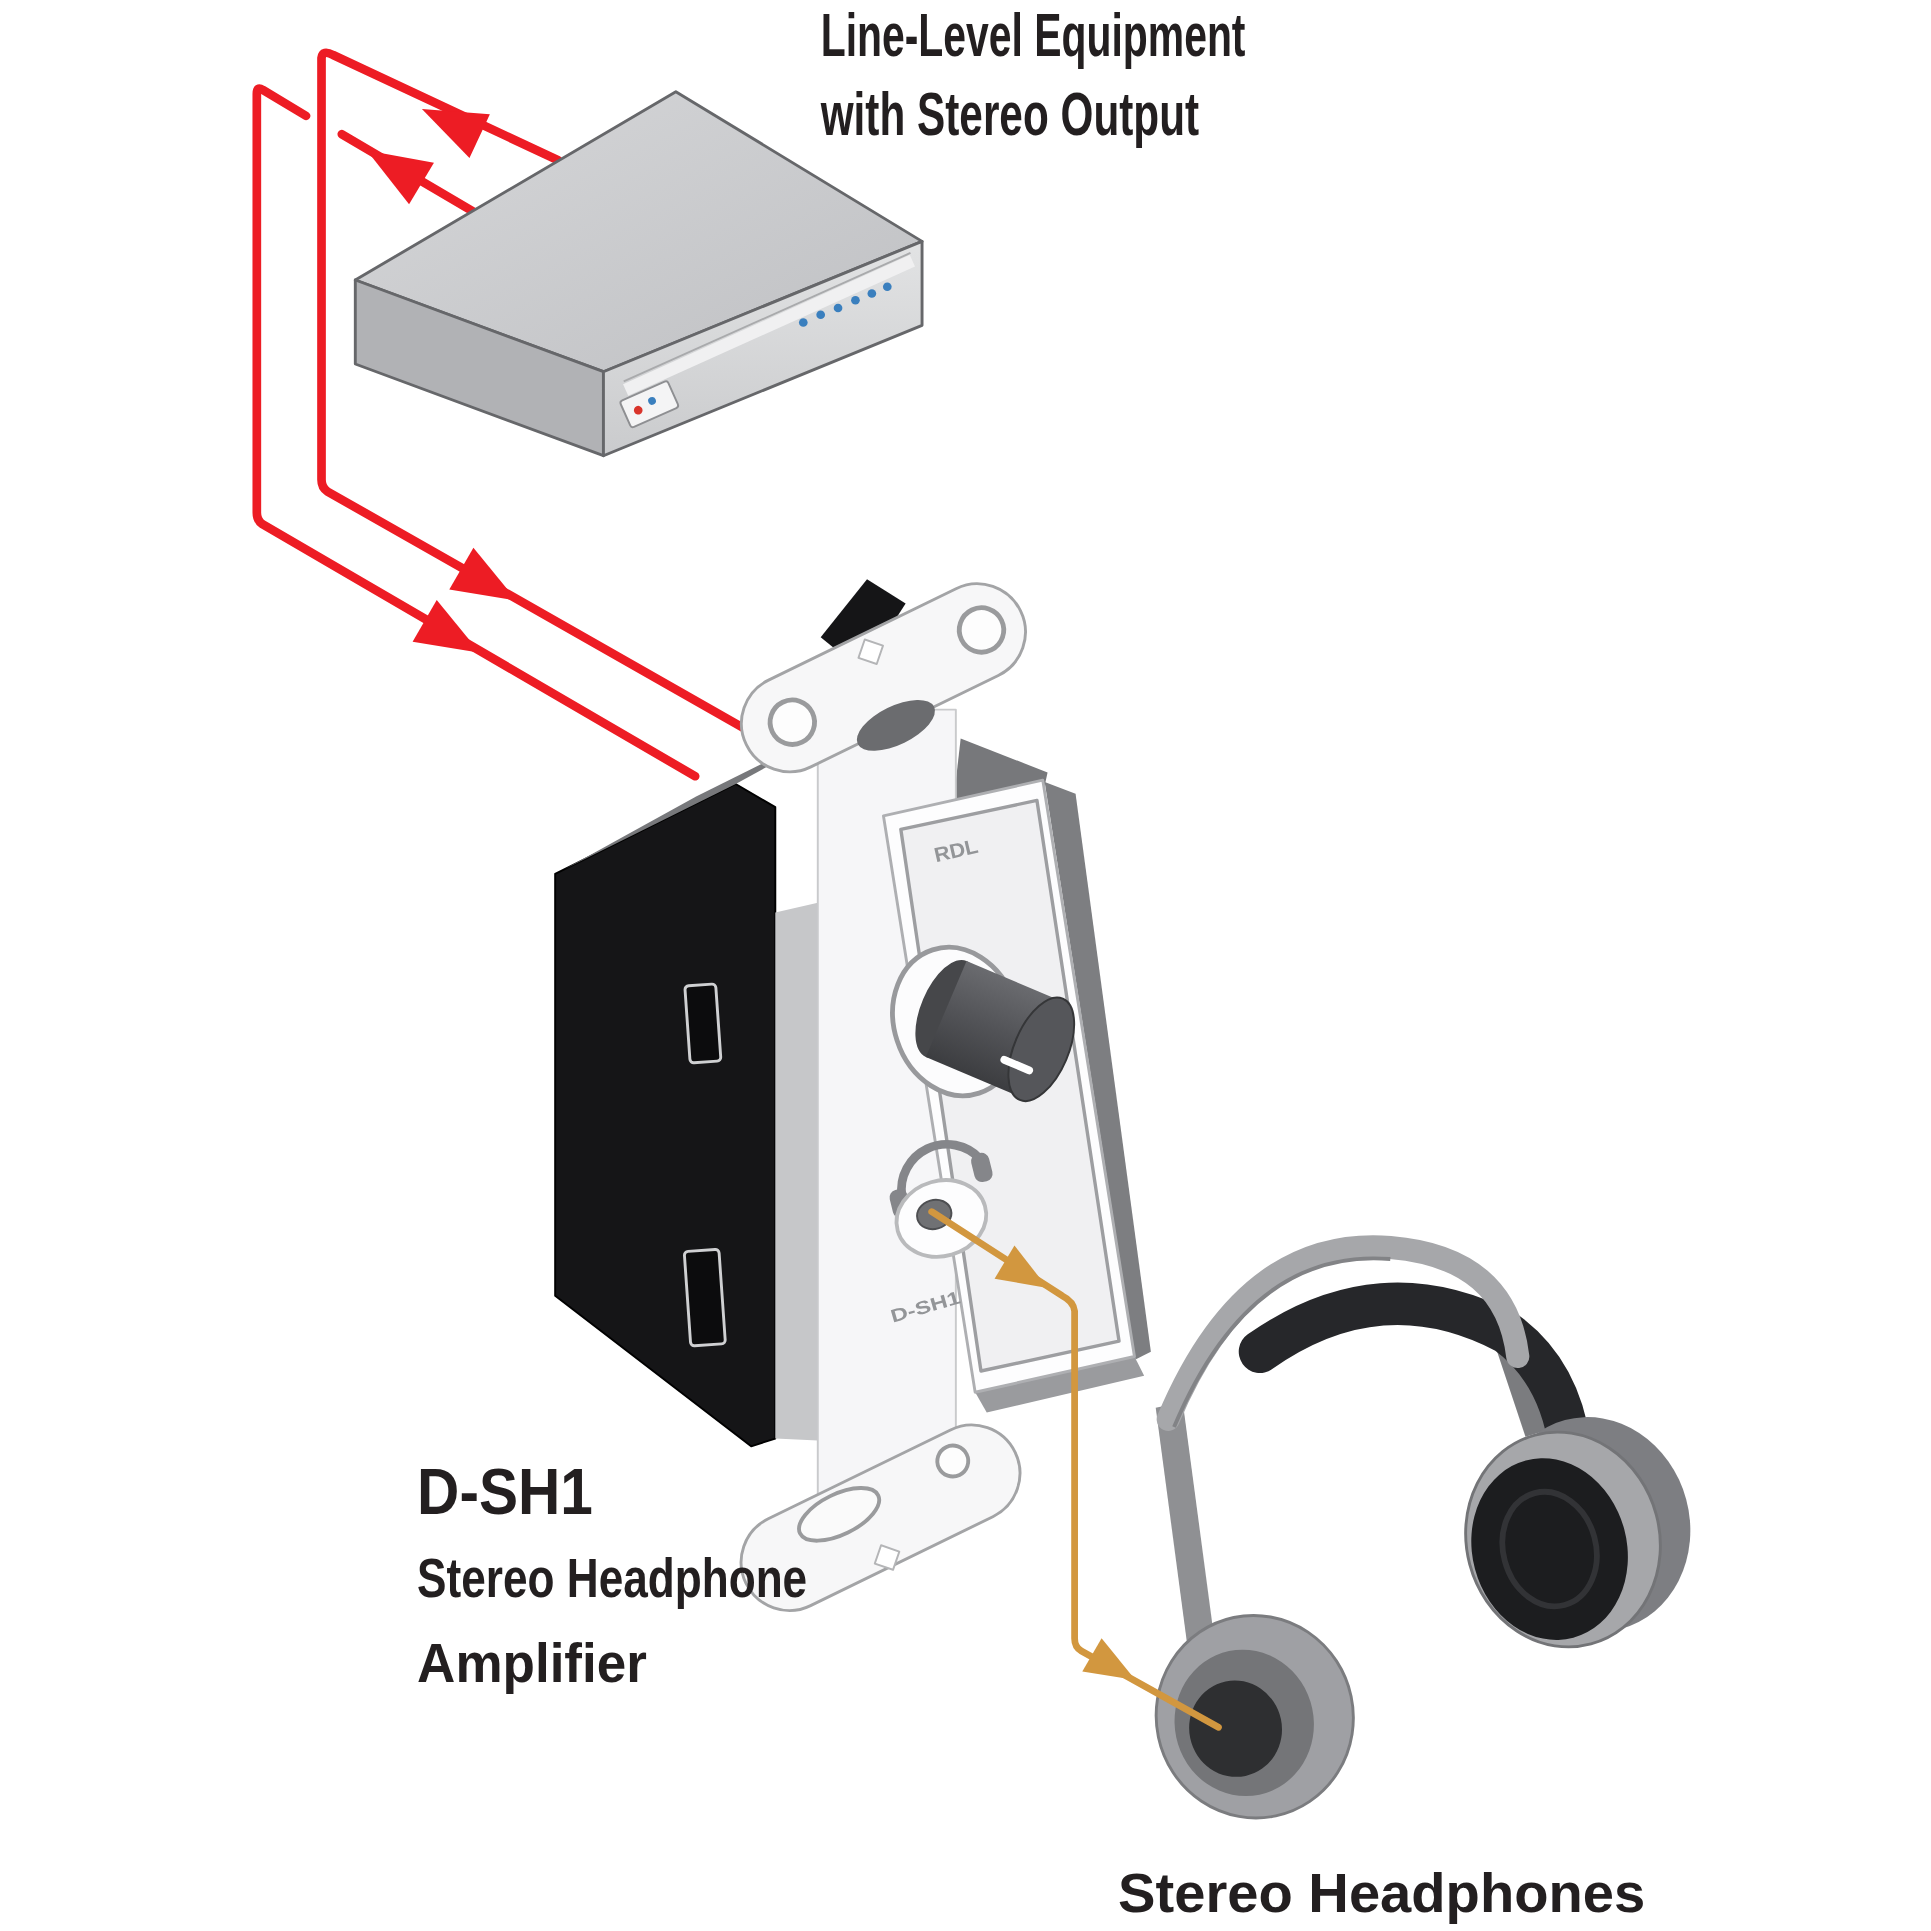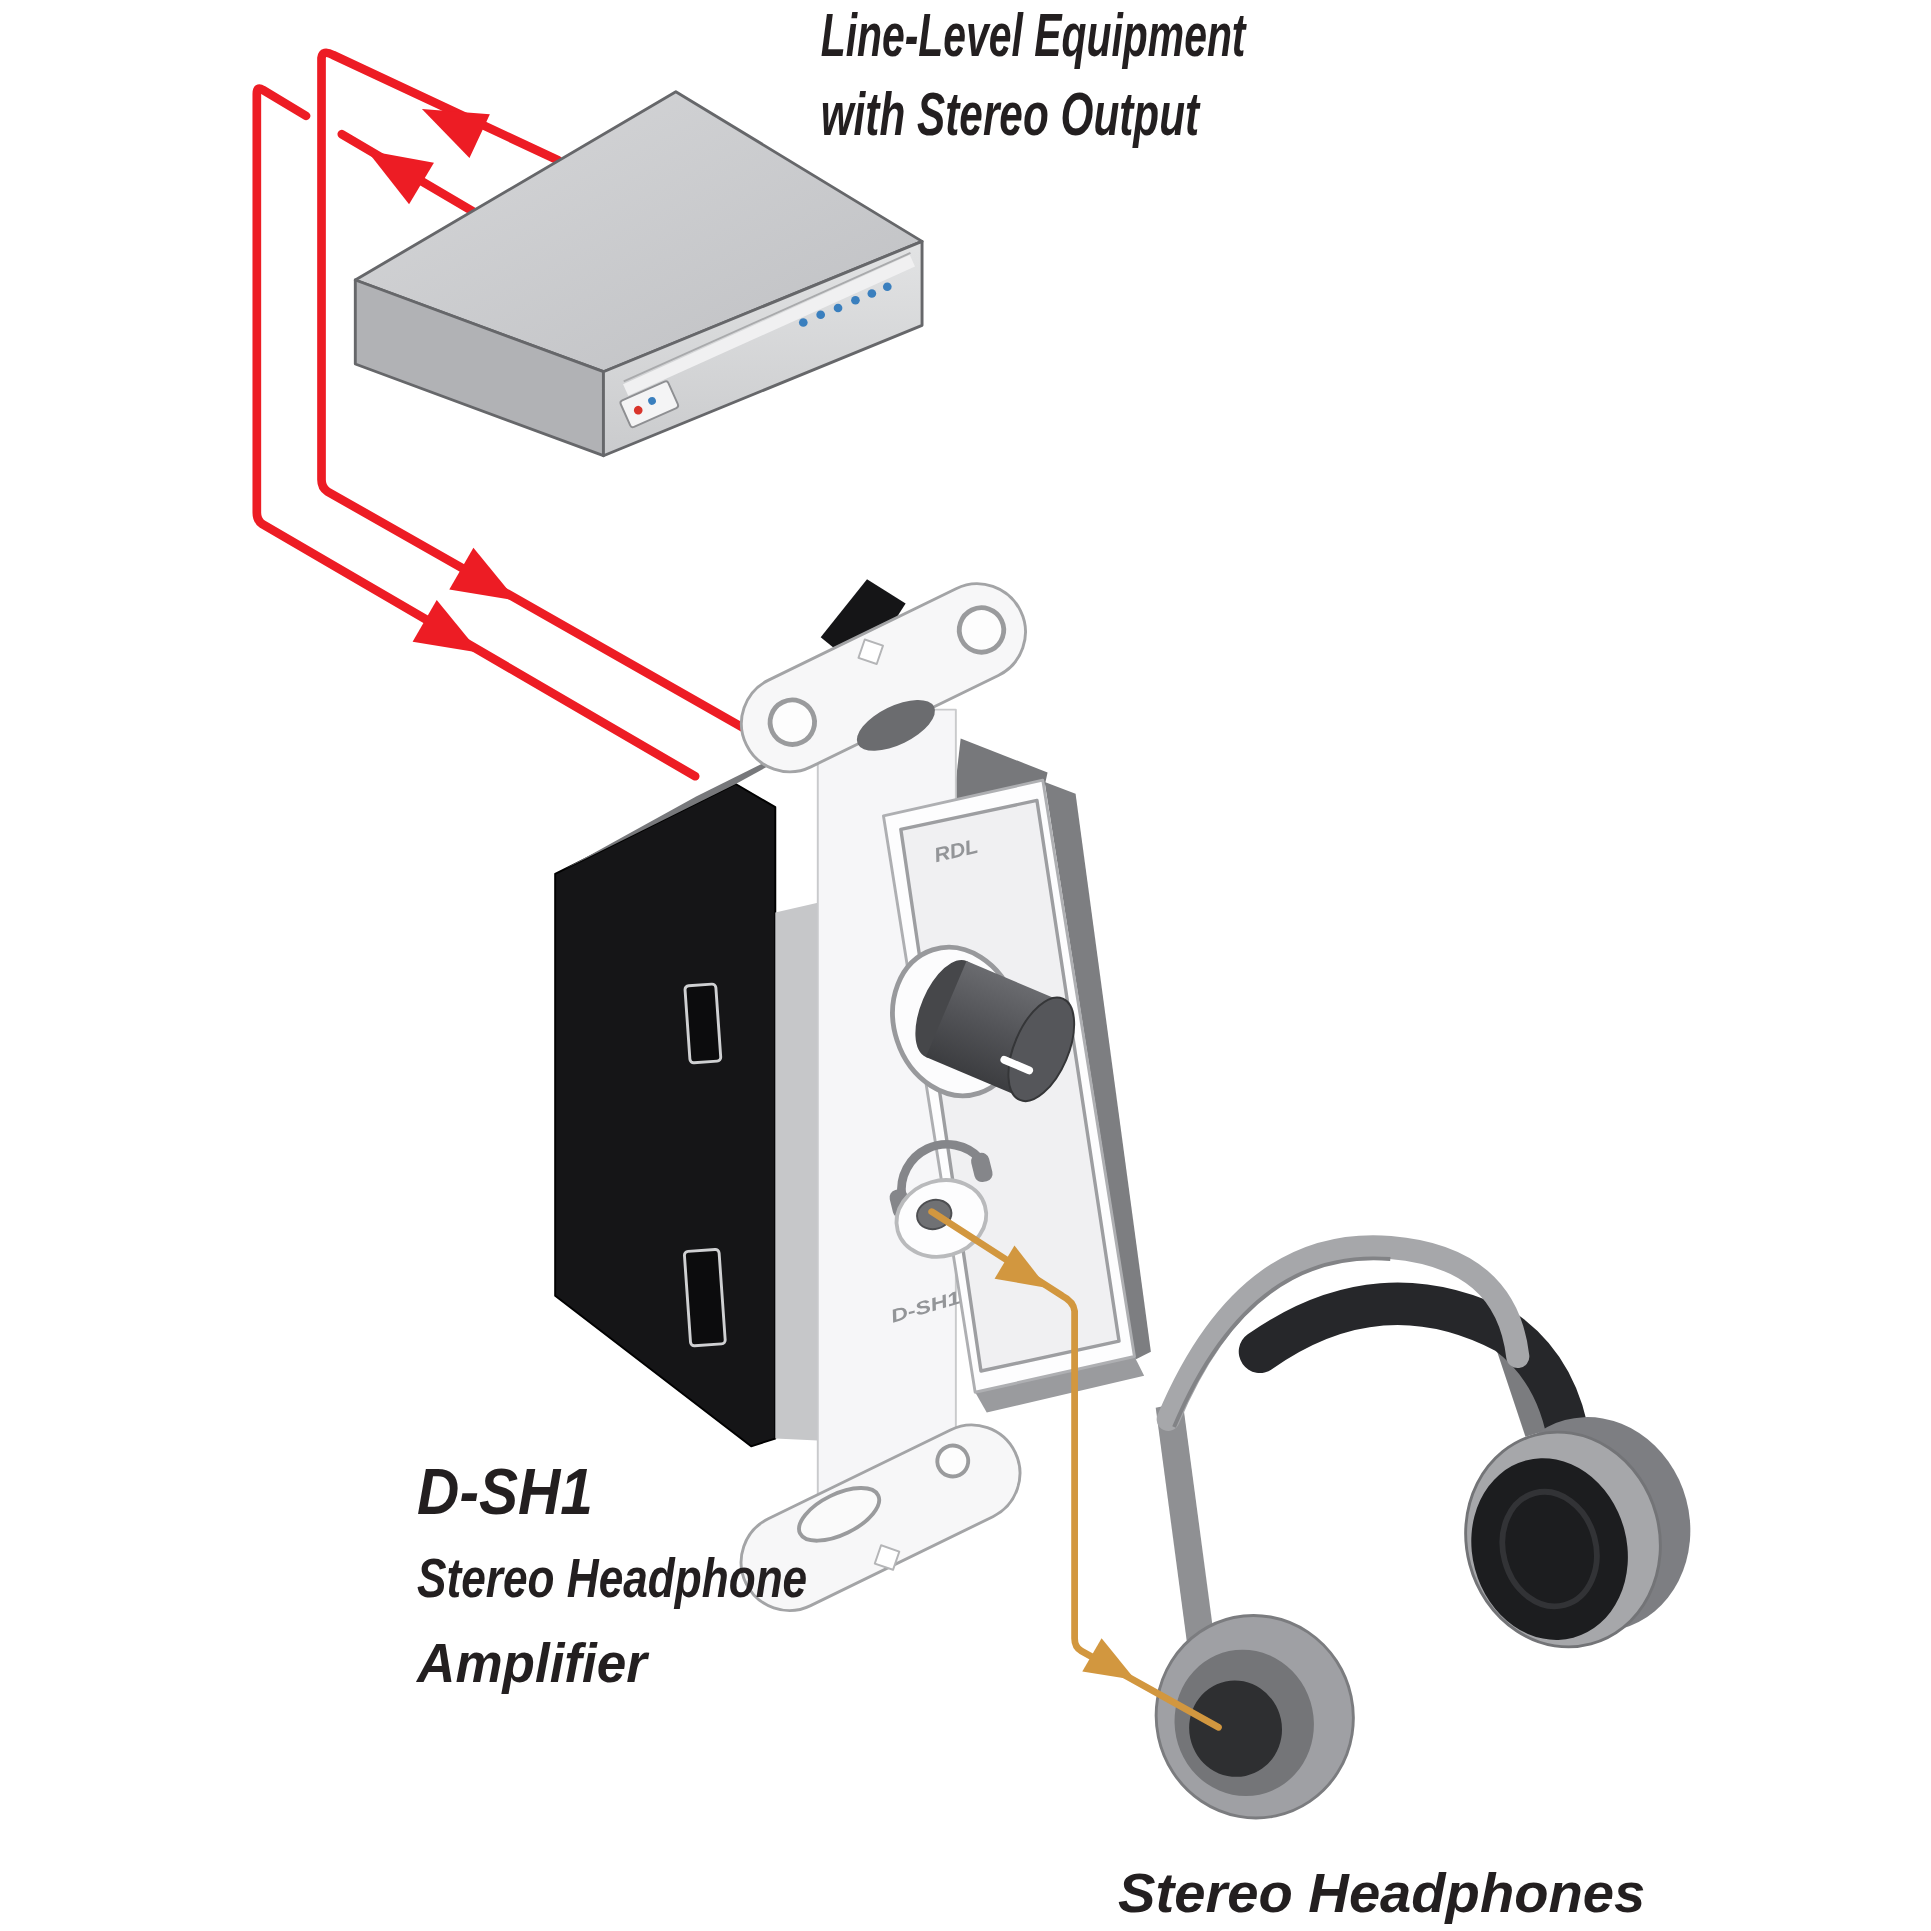--- a/index.html
+++ b/index.html
@@ -1,17 +1,17 @@
 <!DOCTYPE html>
 <html><head>
 <meta charset="utf-8">
 <style>
   html,body{margin:0;padding:0;background:#ffffff;}
   .stage{position:relative;width:1931px;height:1931px;background:#ffffff;overflow:hidden;
-         font-family:"Liberation Sans", sans-serif;font-style:italic;}
+         font-family:"Liberation Sans", sans-serif;}
   svg{display:block;}
   text{font-family:"Liberation Sans", sans-serif;font-weight:700;fill:#231f20;}
   .plate-text{font-weight:700;fill:#939598;}
 </style>
 </head>
 <body>
 
 <div class="stage">
 <svg width="1931" height="1931" viewBox="0 0 2000 2000">
   <defs>

